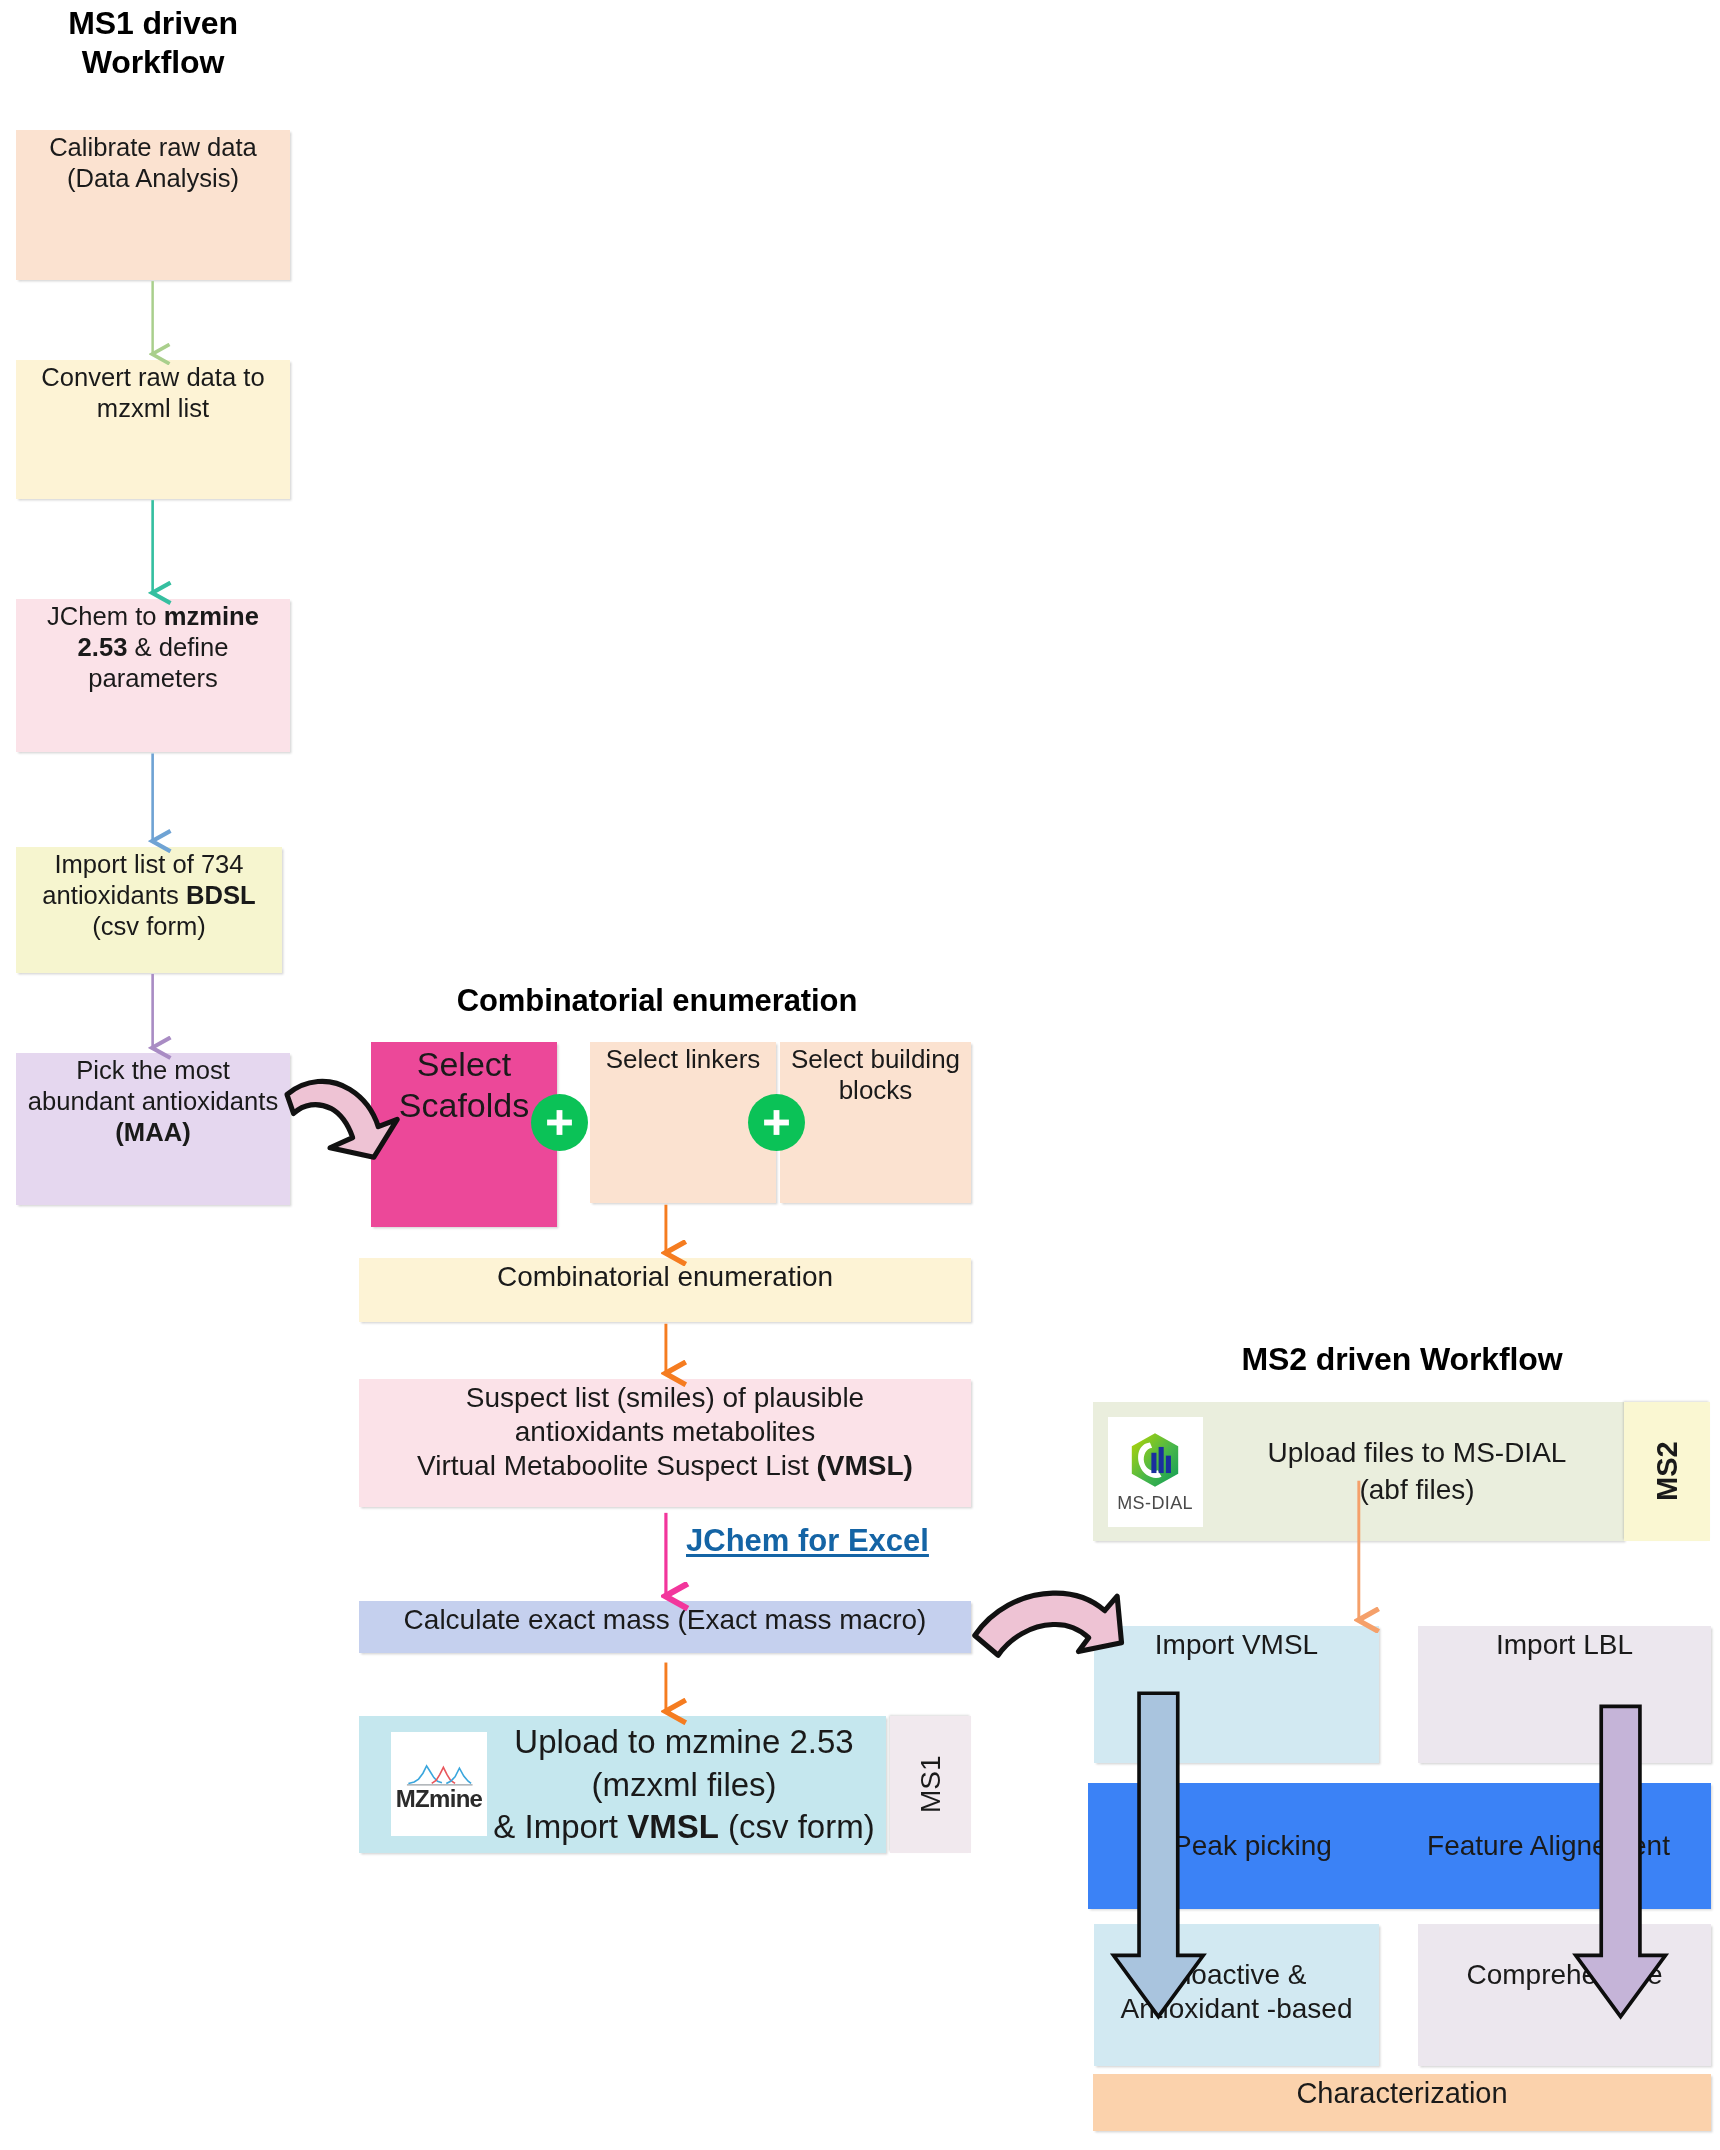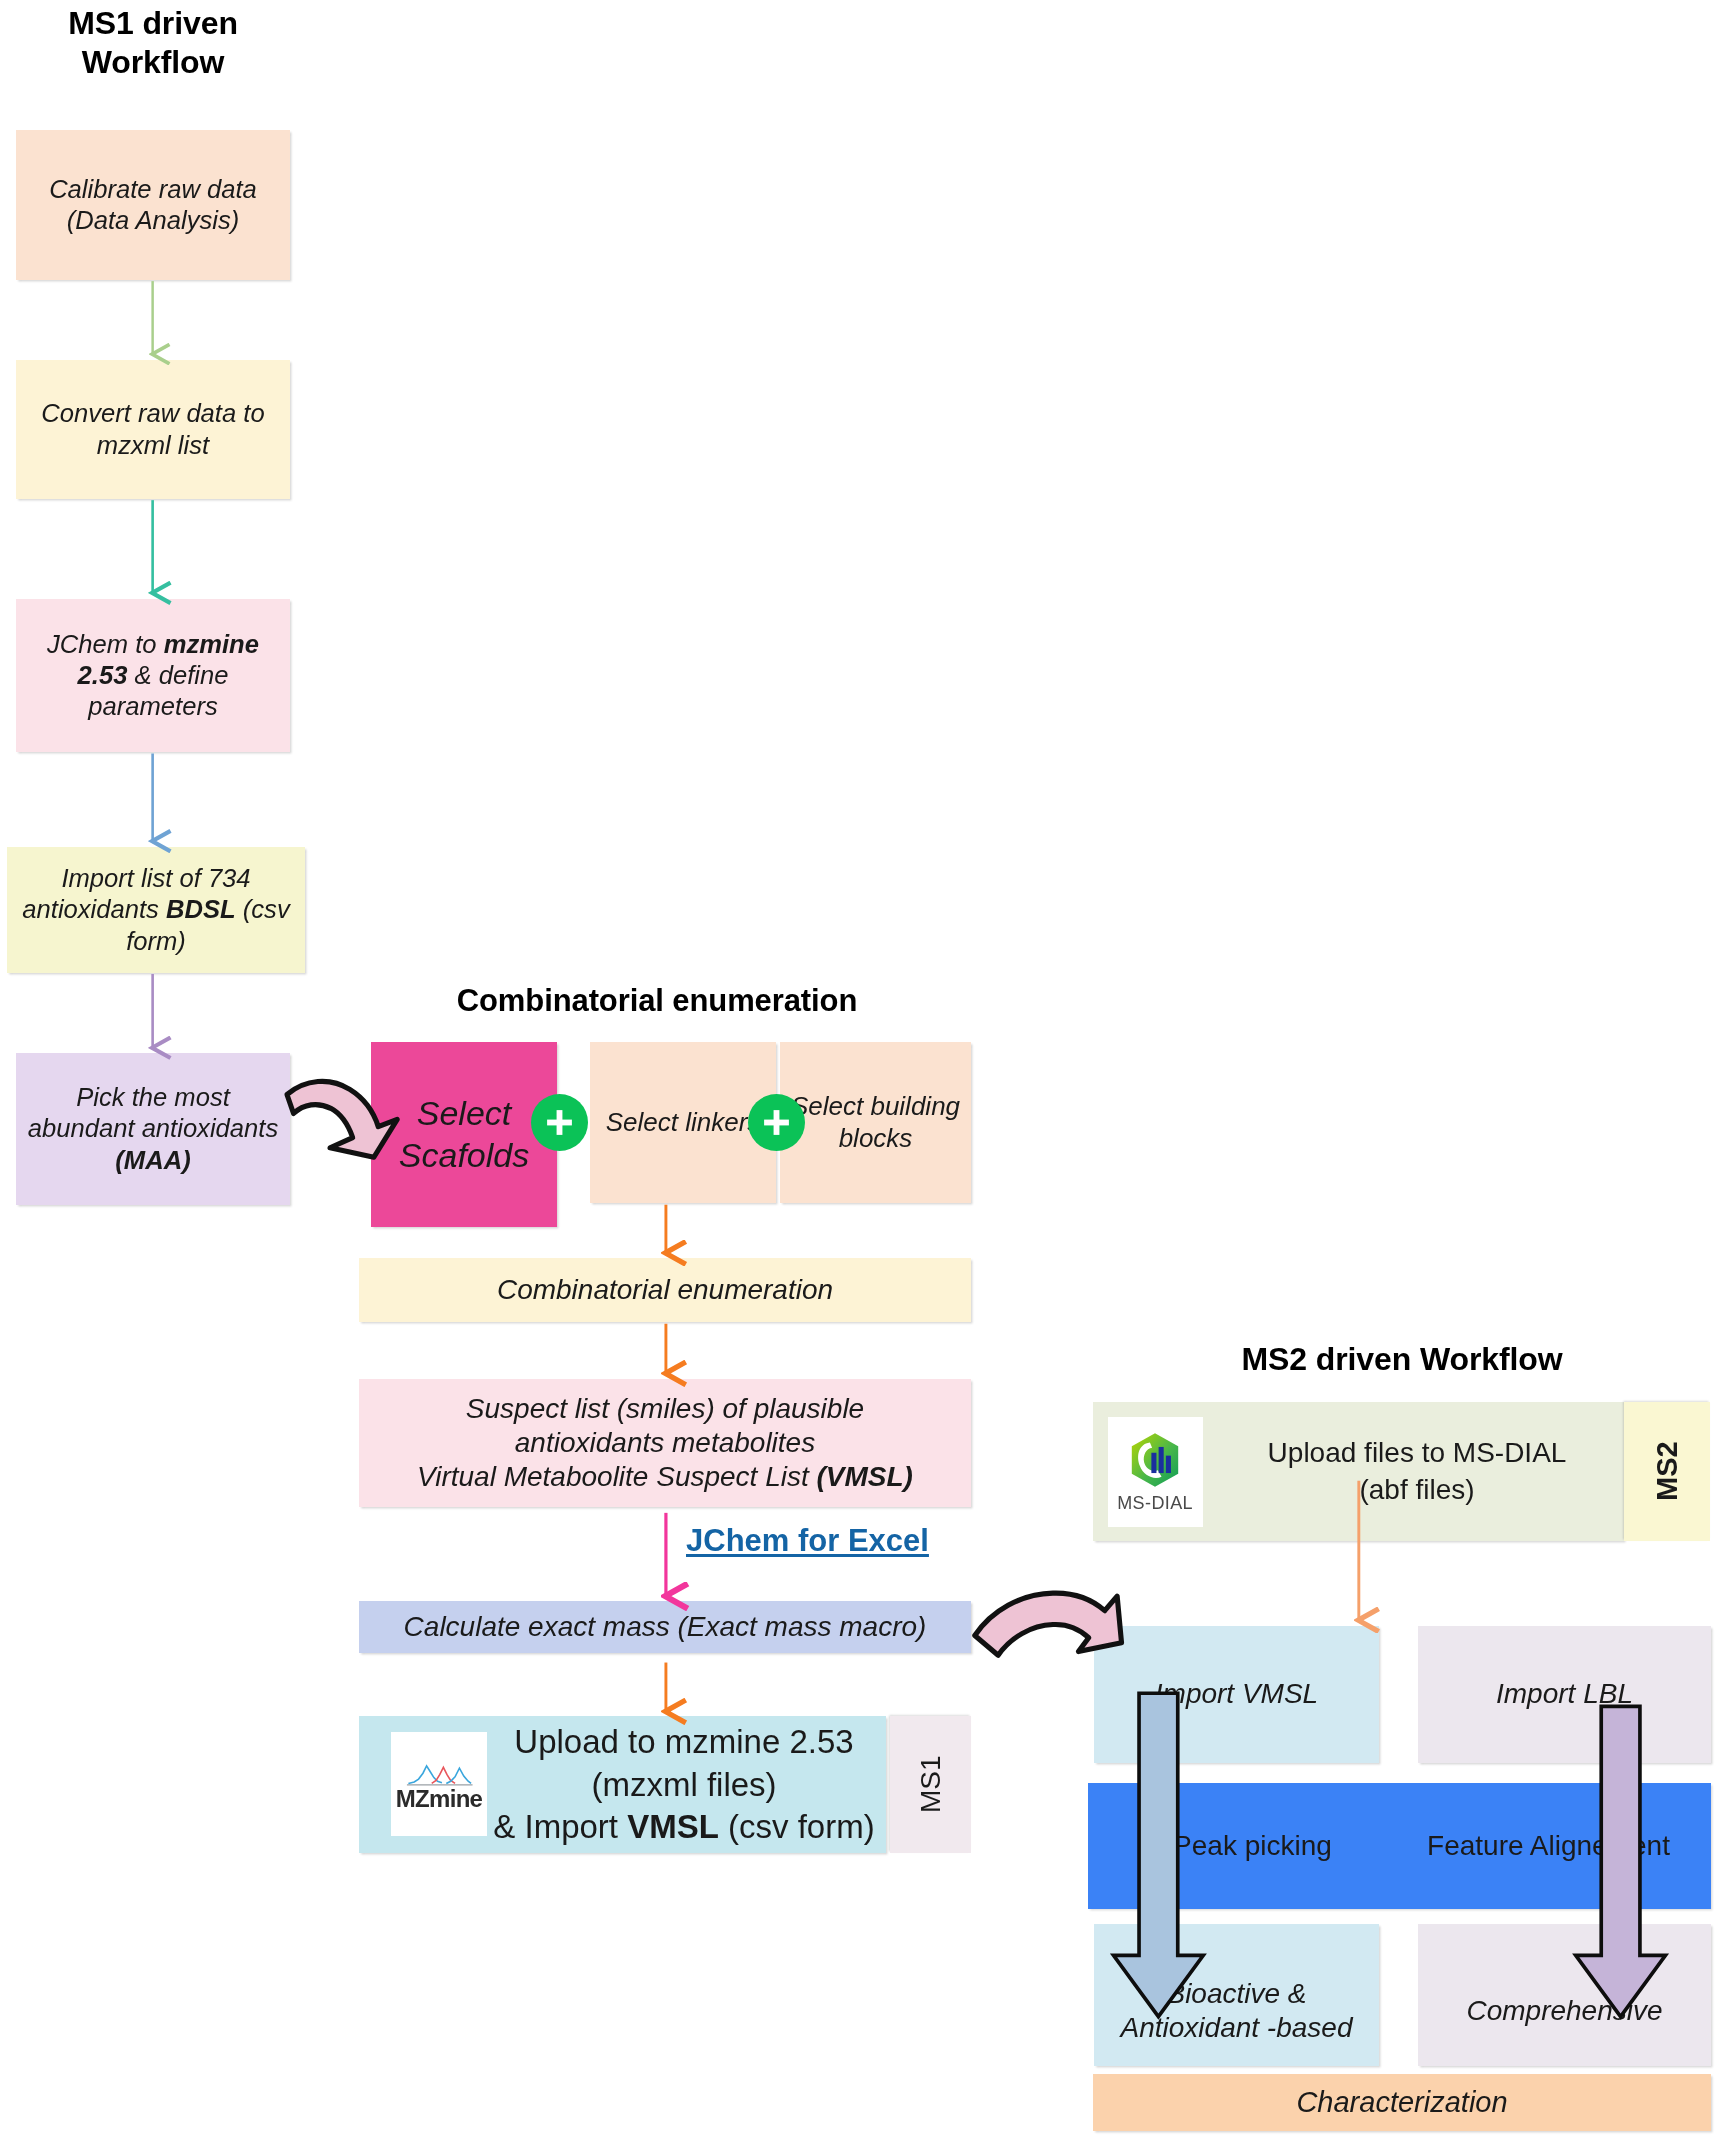--- a/index.html
+++ b/index.html
@@ -12,27 +12,25 @@
     width:1721px;
     height:2151px;
     background:#ffffff;
     overflow:hidden;
   }
   .abs{position:absolute;box-sizing:border-box;}
 
   
   .box{
     display:flex;
-    align-items:center;
     justify-content:center;
     text-align:center;
     color:#1a1a1a;
     line-height:1.22;
     box-shadow:1.5px 1.5px 2.2px rgba(0,0,0,0.18);
-    font-style:italic;
   }
   .box .txt{padding:1.5px 5.8px;width:100%;}
 
   
   .heading{
     font-weight:bold;
     color:#000;
     text-align:center;
     line-height:1.2;
     letter-spacing:-0.1px;
@@ -111,21 +109,21 @@
   <div class="abs box" style="left:16px;top:360px;width:274px;height:139px;background:#fdf3d5;font-size:25.6px;">
     <span class="txt">Convert raw data to mzxml list</span>
   </div>
 
   <div class="abs box" style="left:16px;top:599px;width:274px;height:153px;background:#fbe2e8;font-size:25.6px;">
     <span class="txt">
       <span>JChem to </span><b>mzmine 2.53</b><span> &amp; define parameters</span>
     </span>
   </div>
 
-  <div class="abs box" style="left:7px;top:847px;width:298px;height:126px;background:#f6f5cf;font-size:25.6px;">
+  <div class="abs box" style="left:16px;top:847px;width:266px;height:126px;background:#f6f5cf;font-size:25.6px;">
     <span class="txt">
       <span>Import list of 734 antioxidants </span><b>BDSL</b><span> (csv form)</span>
     </span>
   </div>
 
   <div class="abs box" style="left:16px;top:1053px;width:274px;height:152px;background:#e5d7ef;font-size:25.6px;">
     <span class="txt">
       <span>Pick the most abundant antioxidants </span><b>(MAA)</b>
     </span>
   </div>

